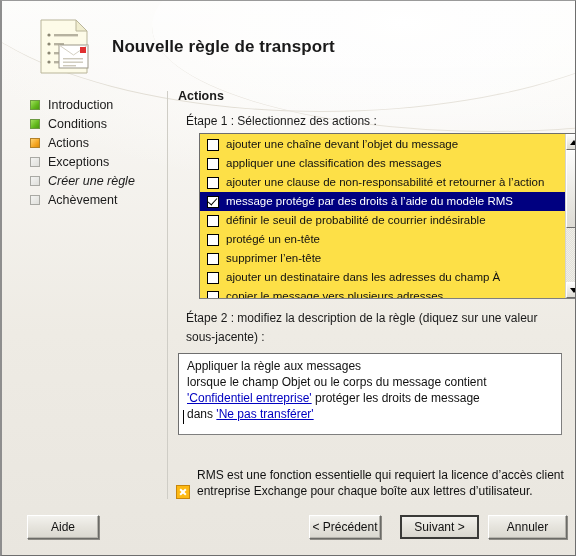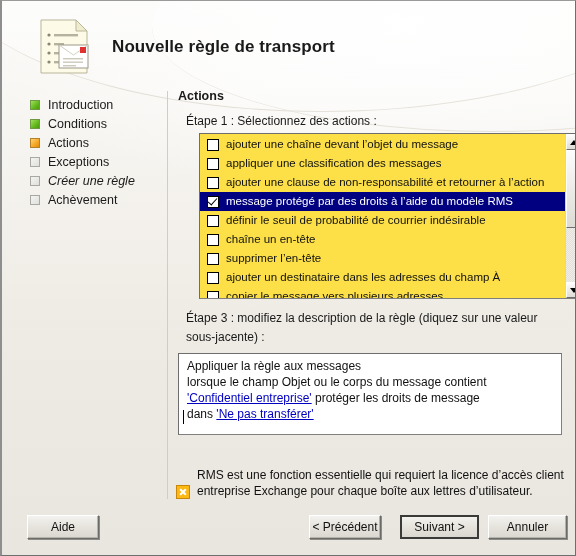--- a/index.html
+++ b/index.html
@@ -477,21 +477,21 @@
         <div class="action-row selected">
           <span class="cb checked"></span>
           <span class="txt">message protégé par des droits à l’aide du modèle RMS</span>
         </div>
         <div class="action-row">
           <span class="cb"></span>
           <span class="txt">définir le seuil de probabilité de courrier indésirable</span>
         </div>
         <div class="action-row">
           <span class="cb"></span>
-          <span class="txt">chaîne un en-tête</span>
+          <span class="txt">protégé un en-tête</span>
         </div>
         <div class="action-row">
           <span class="cb"></span>
           <span class="txt">supprimer l’en-tête</span>
         </div>
         <div class="action-row">
           <span class="cb"></span>
           <span class="txt">ajouter un destinataire dans les adresses du champ À</span>
         </div>
         <div class="action-row">
@@ -511,21 +511,21 @@
         <div id="sb-track">
           <div id="sb-thumb"></div>
         </div>
         <div class="sb-btn down">
           <span class="arr down"></span>
         </div>
       </div>
     </div>
 
     <div id="step2">
-      <div class="step-label">Étape 3 : modifiez la description de la règle (diquez sur une valeur</div>
+      <div class="step-label">Étape 2 : modifiez la description de la règle (diquez sur une valeur</div>
       <div class="step-label">sous-jacente) :</div>
     </div>
 
     <div id="desc-box">
       <div class="desc-line">Appliquer la règle aux messages</div>
       <div class="desc-line">lorsque le champ Objet ou le corps du message contient</div>
       <div class="desc-line"><span class="desc-link">'Confidentiel entreprise'</span><span> protéger les droits de message</span></div>
       <div class="desc-line"><span>dans </span><span class="desc-link">'Ne pas transférer'</span></div>
       <div id="caret"></div>
     </div>

